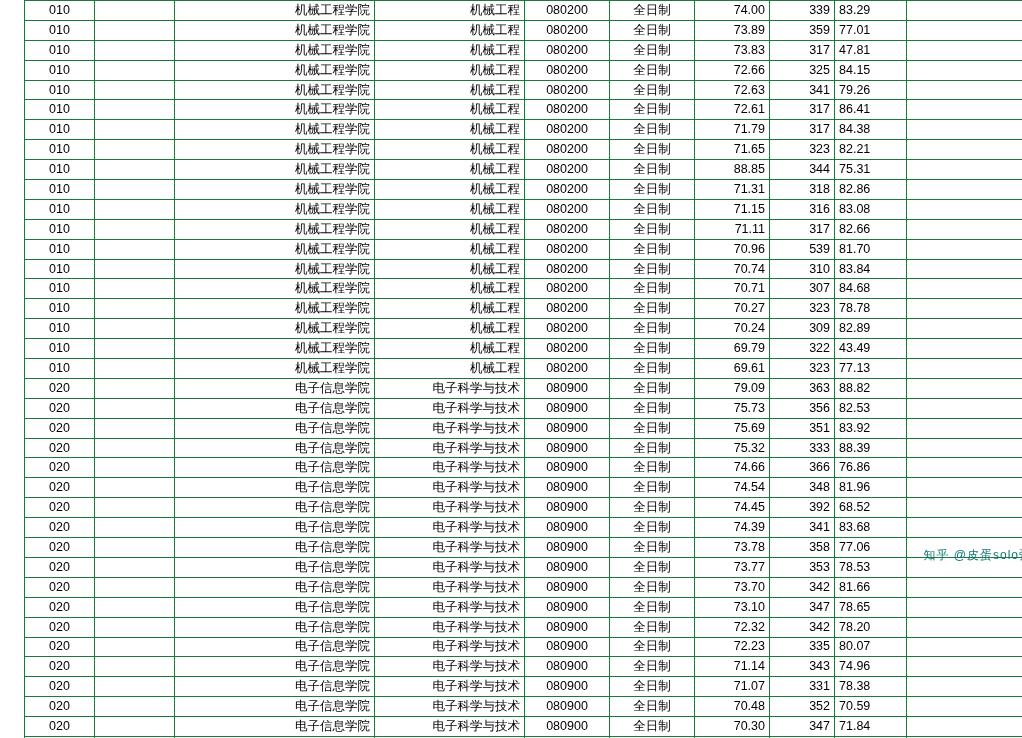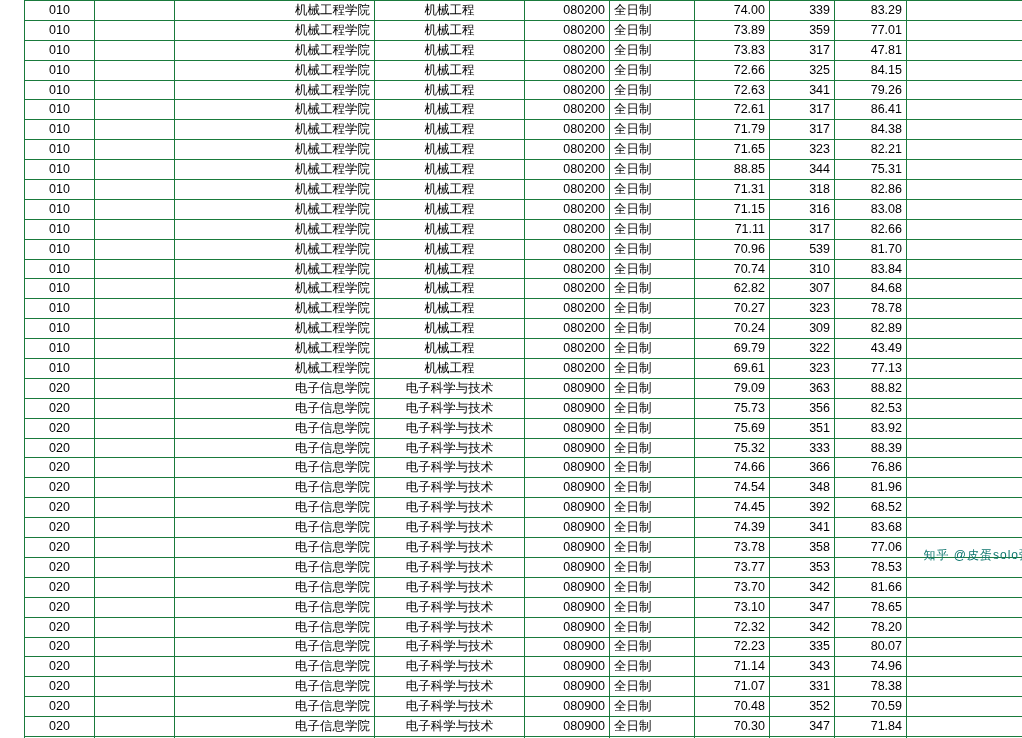--- a/index.html
+++ b/index.html
@@ -44,26 +44,26 @@
   col.c4 { width: 85px; }
   col.c5 { width: 85px; }
   col.c6 { width: 75px; }
   col.c7 { width: 65px; }
   col.c8 { width: 72px; }
   col.c9 { width: 140px; }
 
   .col-code { text-align: center; }
   .col-blank { text-align: center; }
   .col-college { text-align: right; }
-  .col-major { text-align: center; margin-top: 13px; }
-  .col-majorcode { text-align: right; margin-top: 34px; }
-  .col-mode { }
+  .col-major { text-align: right; margin-top: 13px; }
+  .col-majorcode { text-align: center; margin-top: 34px; }
+  .col-mode { text-align: center; }
   .col-num1 { text-align: right; }
   .col-num2 { text-align: right; }
-  .col-num3 { text-align: right; }
+  .col-num3 { text-align: left; }
   .col-tail { text-align: center; }
 
   .watermark {
     position: absolute;
     right: 14px;
     bottom: 28px;
     font-size: 12px;
     color: #0f766e;
     letter-spacing: 1px;
     pointer-events: none;
@@ -256,21 +256,21 @@
           <td class="col-num3">83.84</td>
           <td class="col-tail"></td>
         </tr>
         <tr>
           <td class="col-code">010</td>
           <td class="col-blank"></td>
           <td class="col-college">机械工程学院</td>
           <td class="col-major">机械工程</td>
           <td class="col-majorcode">080200</td>
           <td class="col-mode">全日制</td>
-          <td class="col-num1">62.82</td>
+          <td class="col-num1">70.71</td>
           <td class="col-num2">307</td>
           <td class="col-num3">84.68</td>
           <td class="col-tail"></td>
         </tr>
         <tr>
           <td class="col-code">010</td>
           <td class="col-blank"></td>
           <td class="col-college">机械工程学院</td>
           <td class="col-major">机械工程</td>
           <td class="col-majorcode">080200</td>

